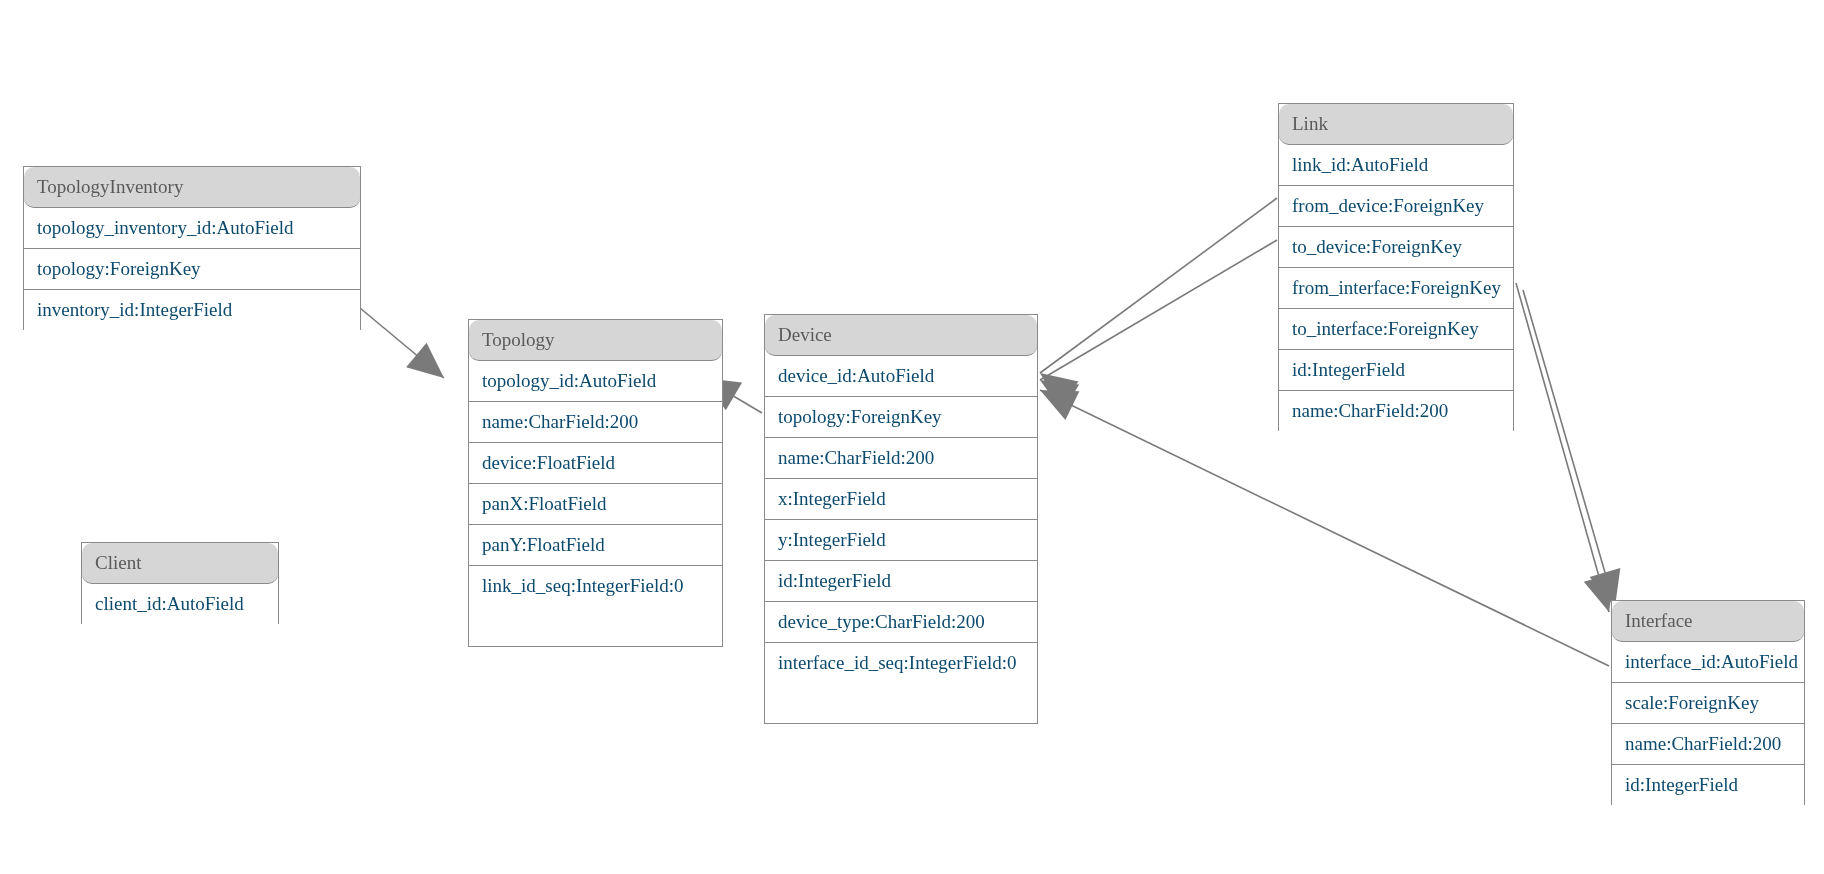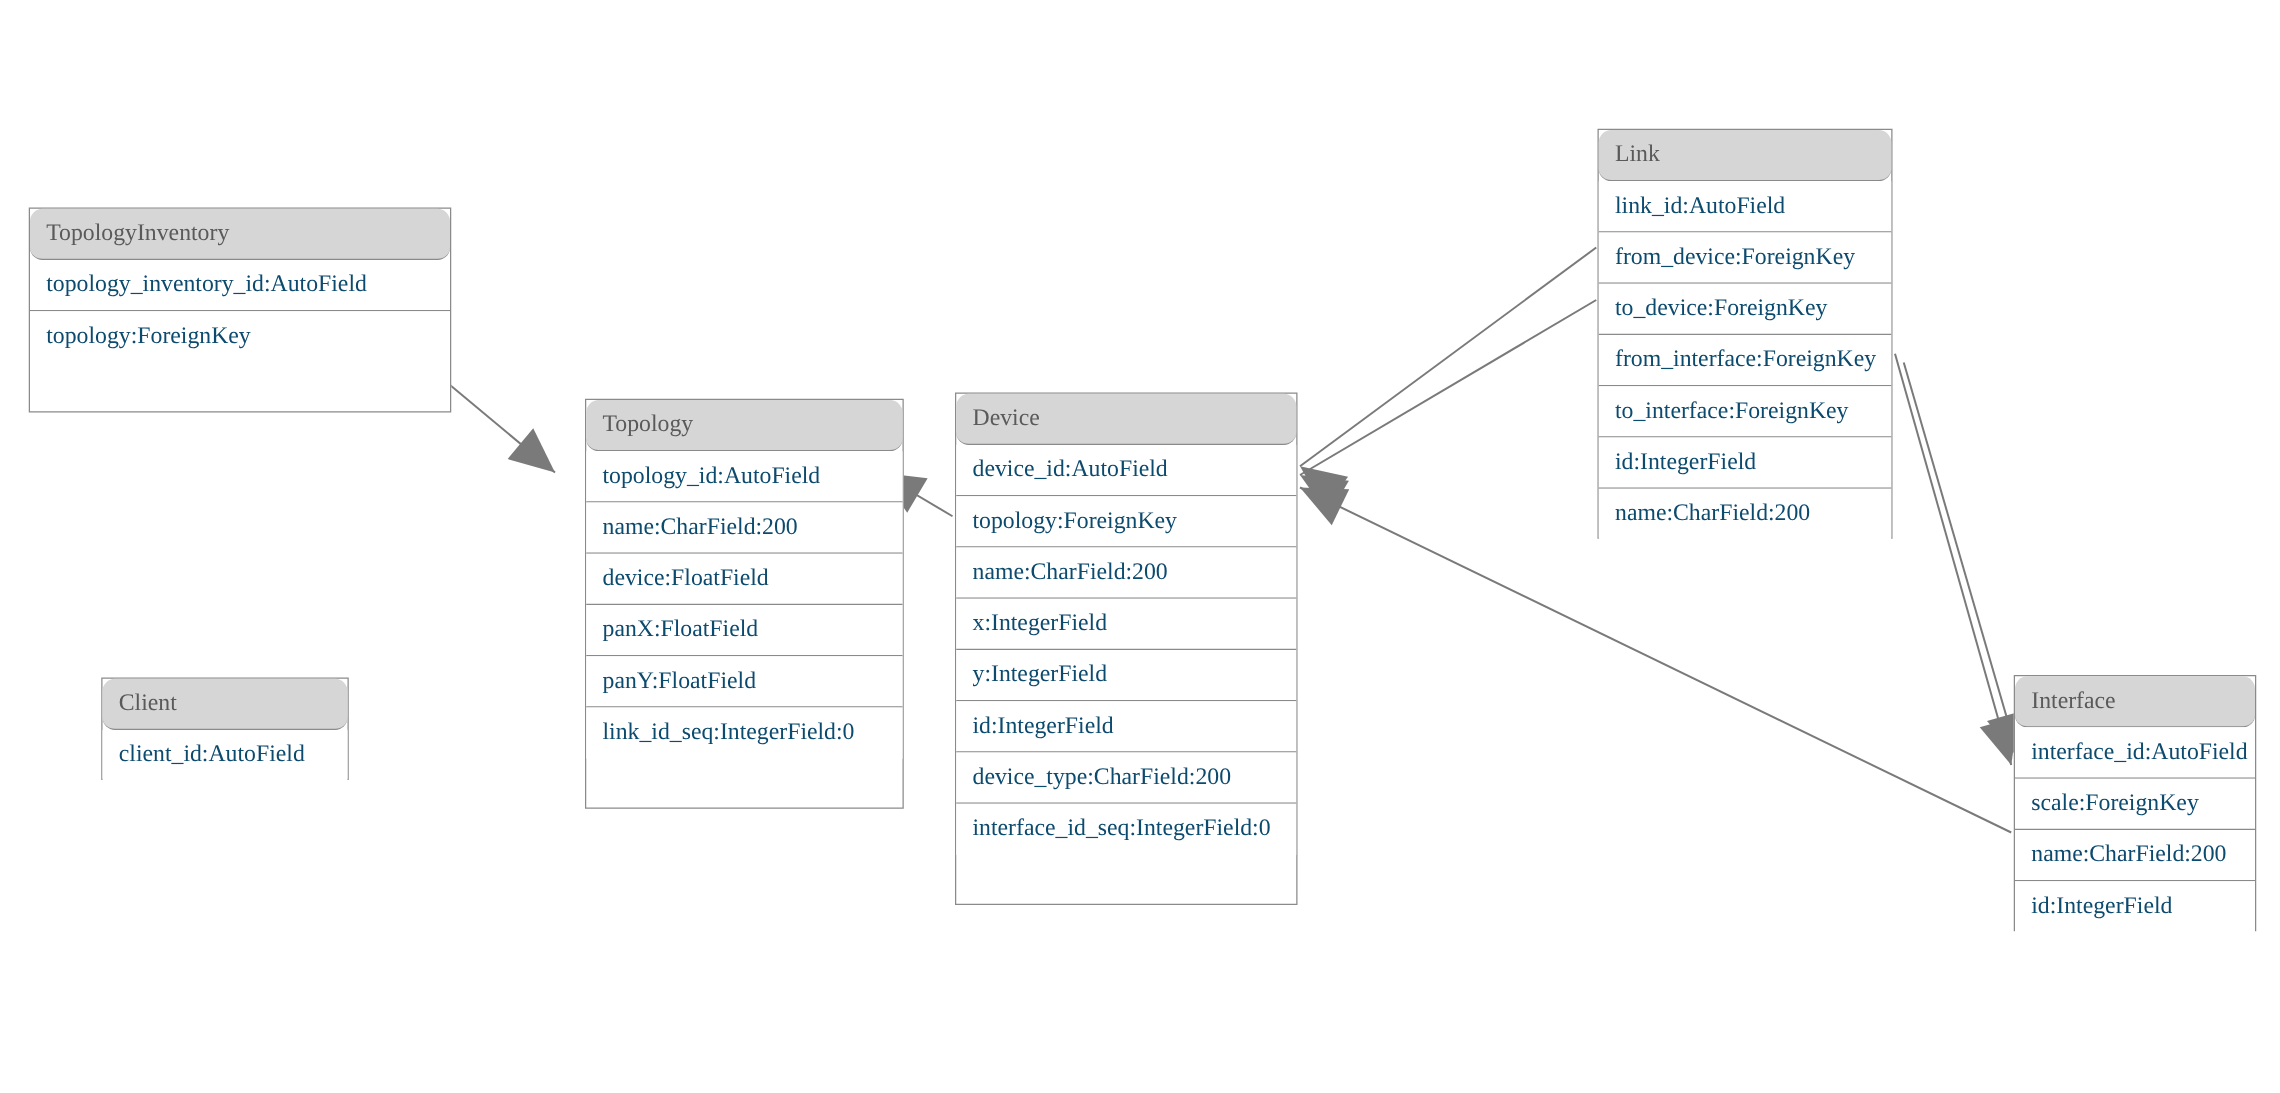--- a/index.html
+++ b/index.html
@@ -94,20 +94,21 @@
         <path d="M 1523,290 L 1615,607" stroke="#7a7a7a" stroke-width="1.6" fill="none"></path>
         <polygon points="0,0 -36,-16 -36,16" fill="#7a7a7a" transform="translate(1615,607) rotate(73.8)"></polygon>
       </g>
     </svg>
 
   <div id="entities-layer">
       <div class="entity" style="left: 23px; top: 166px; width: 338px; height: 164px;">
         <div class="entity-title">TopologyInventory</div>
         <div class="attr">topology_inventory_id:AutoField</div>
         <div class="attr">topology:ForeignKey</div>
+        <div class="attr">inventory_id:IntegerField</div>
       </div>
       <div class="entity" style="left: 81px; top: 542px; width: 198px; height: 82px;">
         <div class="entity-title">Client</div>
         <div class="attr">client_id:AutoField</div>
       </div>
       <div class="entity" style="left: 468px; top: 319px; width: 255px; height: 328px;">
         <div class="entity-title">Topology</div>
         <div class="attr">topology_id:AutoField</div>
         <div class="attr">name:CharField:200</div>
         <div class="attr">device:FloatField</div>
@@ -129,21 +130,21 @@
       <div class="entity" style="left: 1278px; top: 103px; width: 236px; height: 328px;">
         <div class="entity-title">Link</div>
         <div class="attr">link_id:AutoField</div>
         <div class="attr">from_device:ForeignKey</div>
         <div class="attr">to_device:ForeignKey</div>
         <div class="attr">from_interface:ForeignKey</div>
         <div class="attr">to_interface:ForeignKey</div>
         <div class="attr">id:IntegerField</div>
         <div class="attr">name:CharField:200</div>
       </div>
-      <div class="entity" style="left: 1611px; top: 540px; width: 194px; height: 205px;">
+      <div class="entity" style="left: 1611px; top: 600px; width: 194px; height: 205px;">
         <div class="entity-title">Interface</div>
         <div class="attr">interface_id:AutoField</div>
         <div class="attr">scale:ForeignKey</div>
         <div class="attr">name:CharField:200</div>
         <div class="attr">id:IntegerField</div>
       </div>
     </div>
 
 </div>
 

